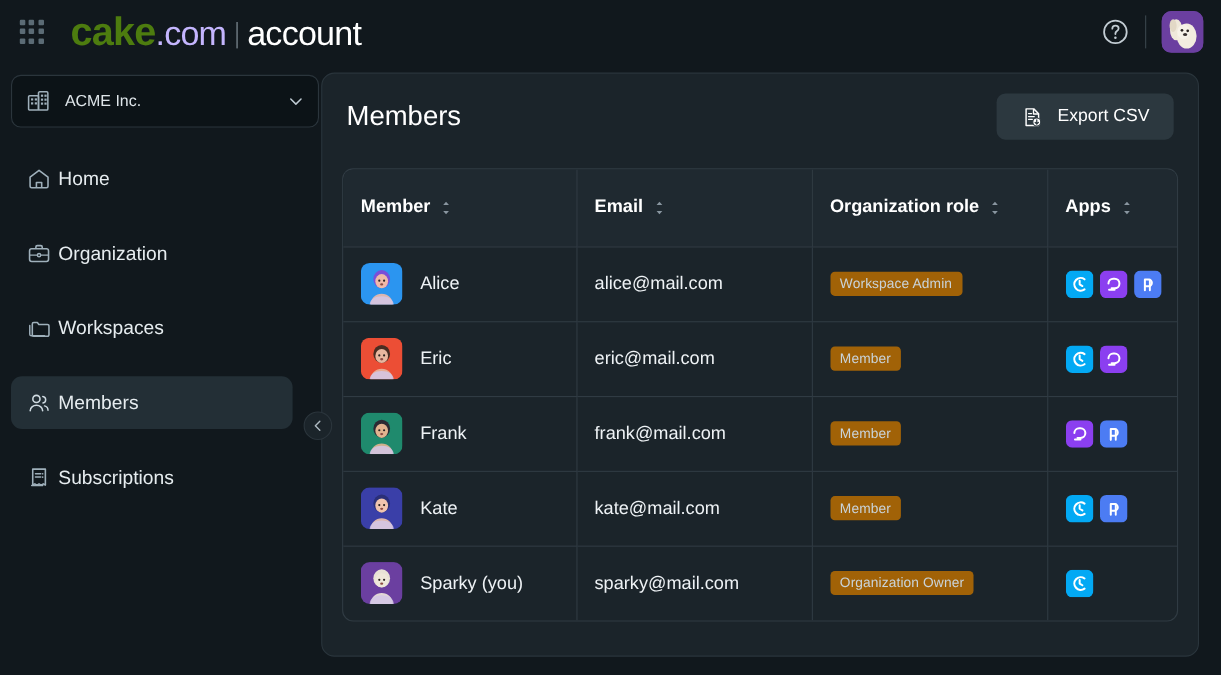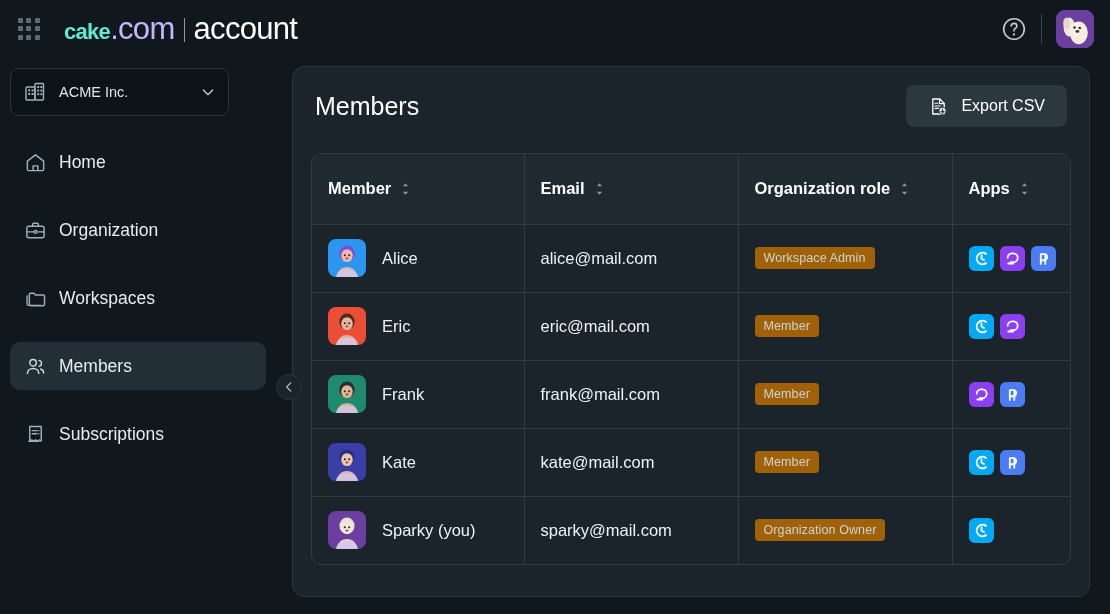--- a/index.html
+++ b/index.html
@@ -17,51 +17,51 @@
     display: flex; align-items: center;
   }
   .grid-launcher {
     width: 26px; height: 26px; margin-left: 16px;
     display: grid; grid-template-columns: repeat(3, 1fr); grid-template-rows: repeat(3, 1fr);
     gap: 3px; padding: 2px; cursor: pointer;
   }
   .grid-launcher i { display:block; width: 5px; height: 5px; background: #5b6b75; border-radius: 1px; }
 
   .brand { margin-left: 22px; display: flex; align-items: baseline; white-space: nowrap; }
-  .brand-cake { font-size: 22px; font-weight: bold; color: #5eead4; letter-spacing: -0.7px; }
+  .brand-cake { font-size: 36px; font-weight: bold; color: #4d7c0f; letter-spacing: -0.7px; }
   .brand-com  { font-size: 31px; font-weight: 400; color: #c4b5fd; letter-spacing: -0.7px; }
   .brand-sep  { display:inline-block; width:1px; height:24px; background:#8e9aa3; margin: 0 9px; position: relative; top: 3px; }
   .brand-account { font-size: 31px; font-weight: 400; color: #ffffff; letter-spacing: -0.7px; }
 
   .topbar-right { margin-left: auto; display: flex; align-items: center; gap: 14px; padding-right: 16px; }
   .help-icon { width: 26px; height: 26px; cursor: pointer; }
   .vdiv { width: 1px; height: 30px; background: #3a454d; }
   .avatar-top {
     width: 38px; height: 38px; border-radius: 9px; overflow: hidden; cursor: pointer;
     background: #6b3fa0; position: relative;
   }
 
   
   .sidebar { position: absolute; top: 58px; left: 0; width: 290px; height: 556px; }
 
   .org-select {
-    position: absolute; top: 10px; left: 10px; width: 219px; height: 48px;
+    position: absolute; top: 10px; left: 10px; width: 280px; height: 48px;
     background: #0c1317; border: 1px solid #2b353c; border-radius: 9px;
     display: flex; align-items: center; padding: 0 12px; cursor: pointer;
   }
   .org-name { margin-left: 12px; font-size: 14.5px; color: #dfe6ea; flex: 1; }
   .chev-down { width: 16px; height: 16px; }
 
   .nav { position: absolute; top: 80px; left: 10px; width: 256px; }
   .nav-item {
     display: flex; align-items: center; height: 48px; border-radius: 10px;
     padding: 0 14px; margin-bottom: 20px; cursor: pointer;
   }
   .nav-item.active { background: #232f36; }
-  .nav-label { margin-left: 12px; font-size: 17.5px; color: #e6ecef; }
+  .nav-label { margin-left: 6px; font-size: 17.5px; color: #e6ecef; }
   .nav-ico { width: 23px; height: 23px; display:block; }
 
   .collapse-btn {
     position: absolute; left: 276px; top: 316px; width: 26px; height: 26px;
     border-radius: 50%; background: #1b242a; border: 1px solid #2b353c;
     display: flex; align-items: center; justify-content: center; cursor: pointer; z-index: 5;
   }
 
   
   .panel {

